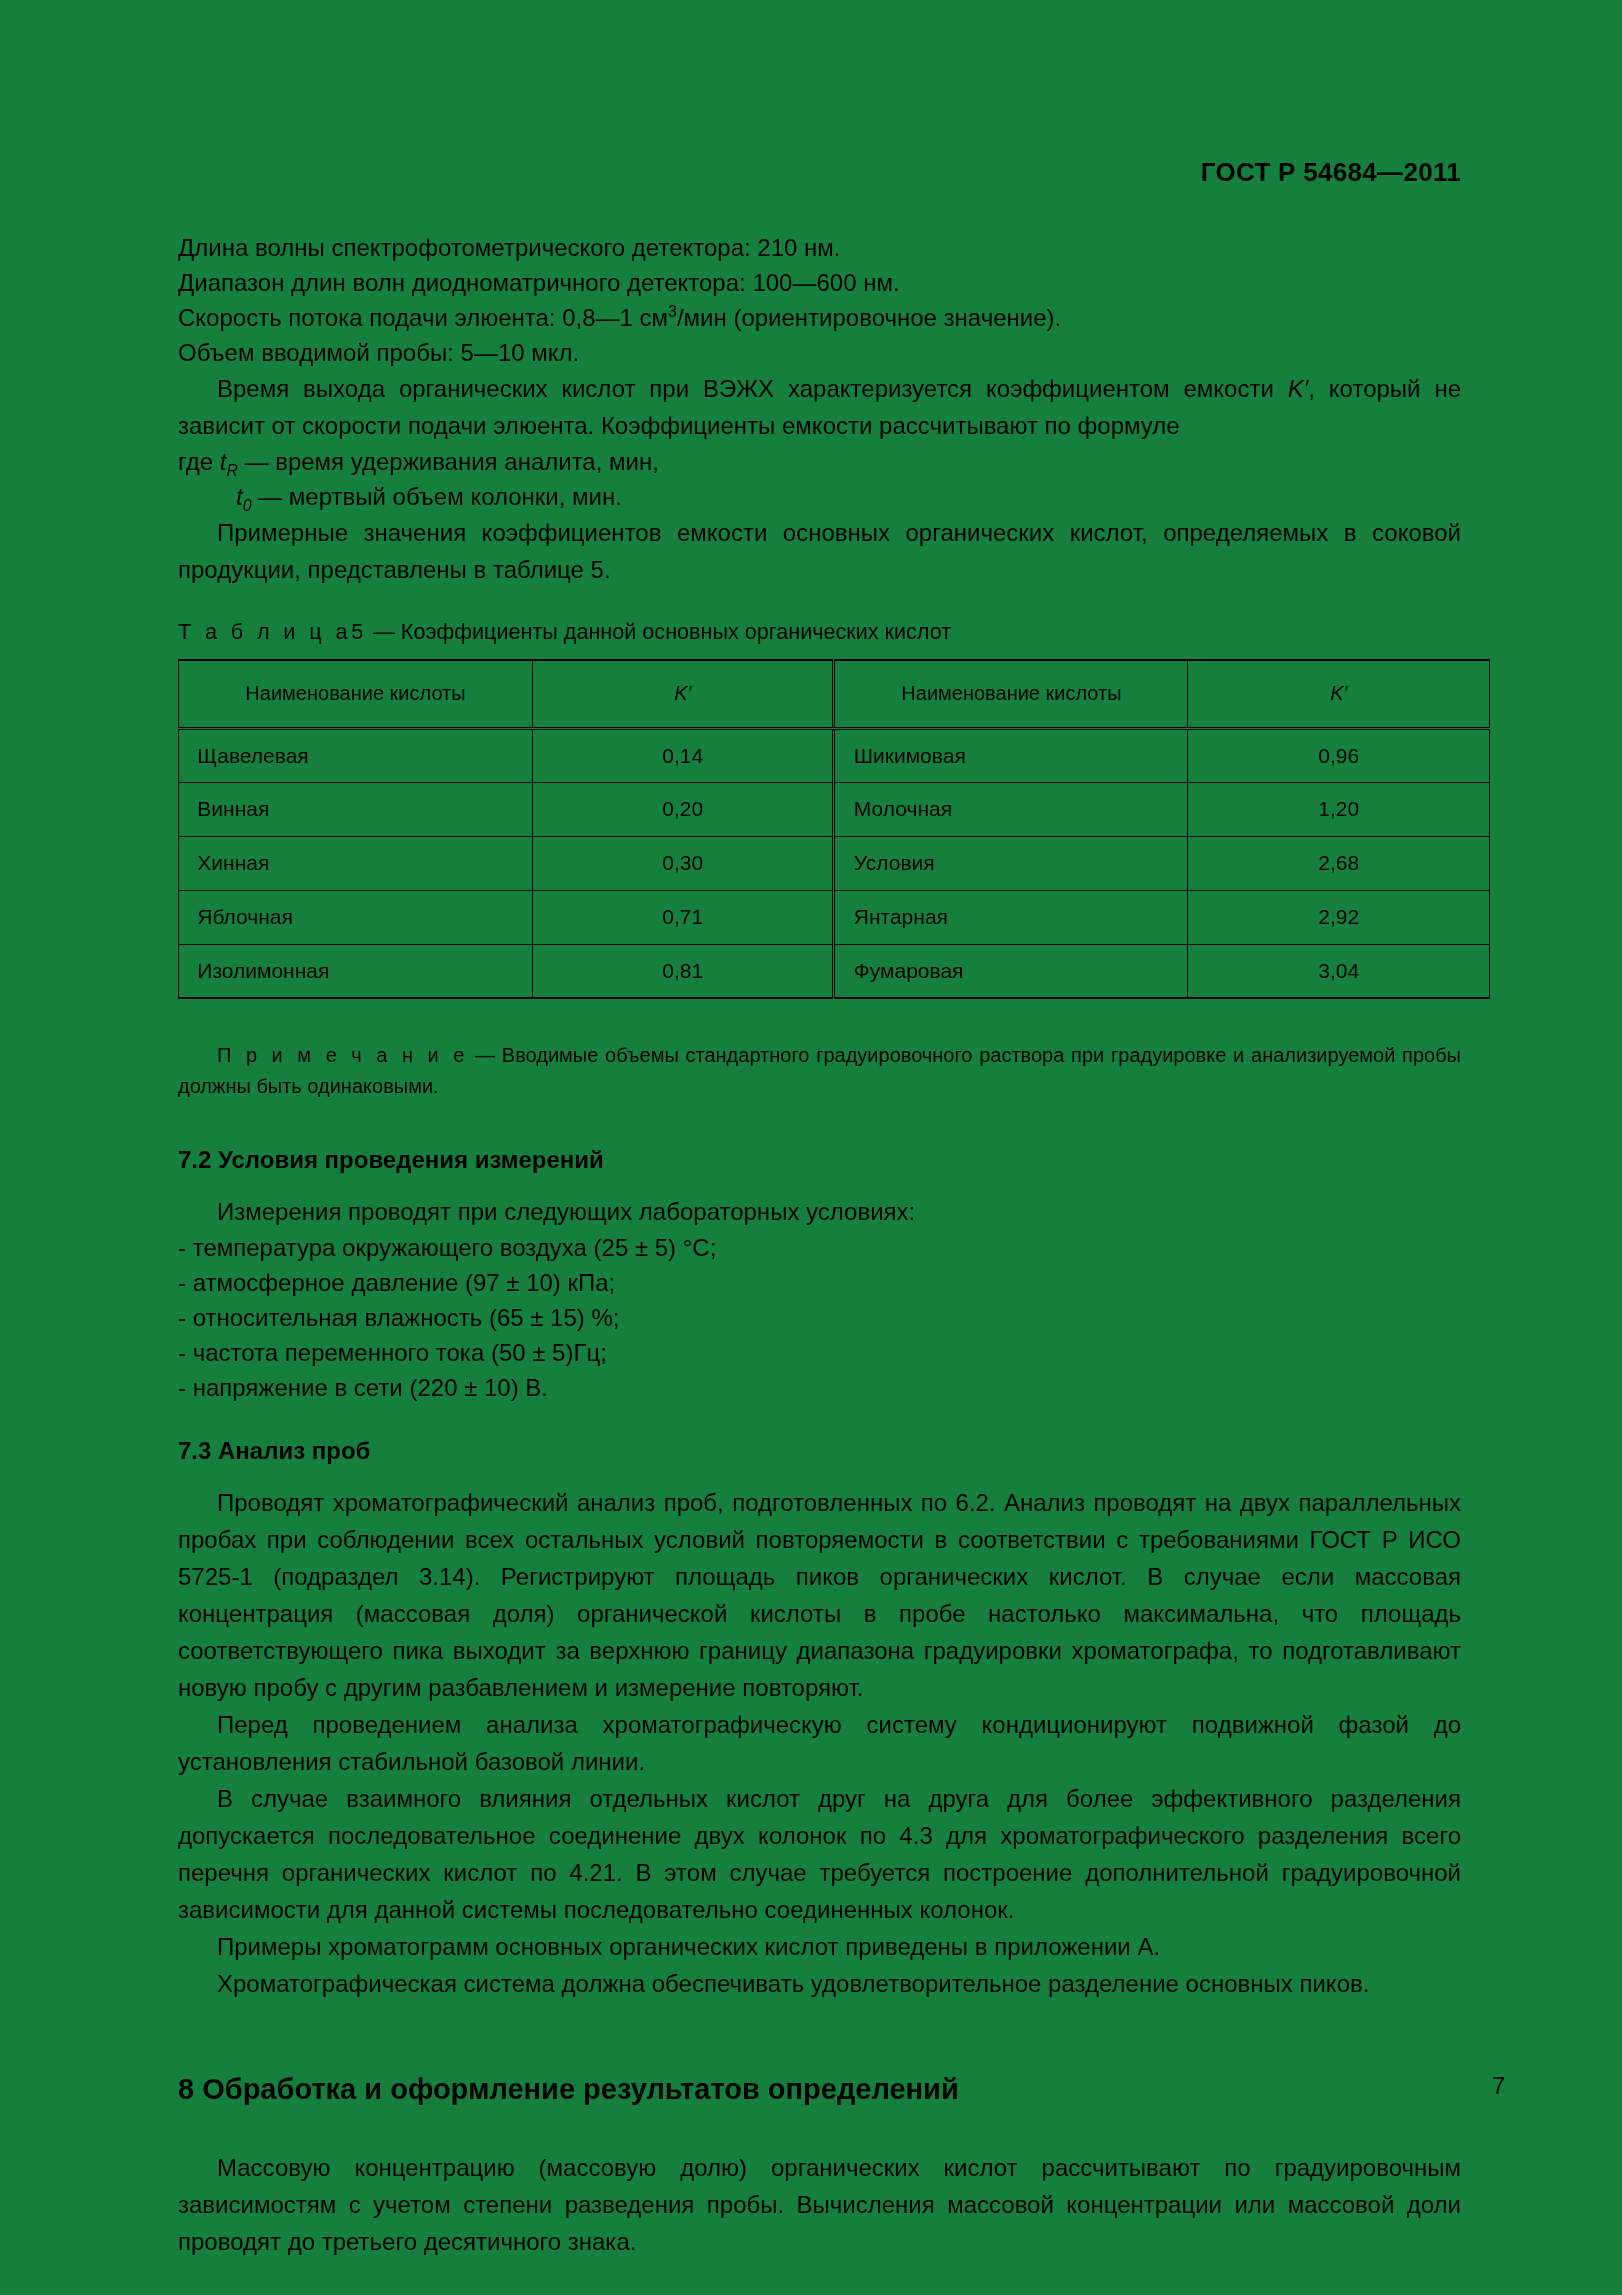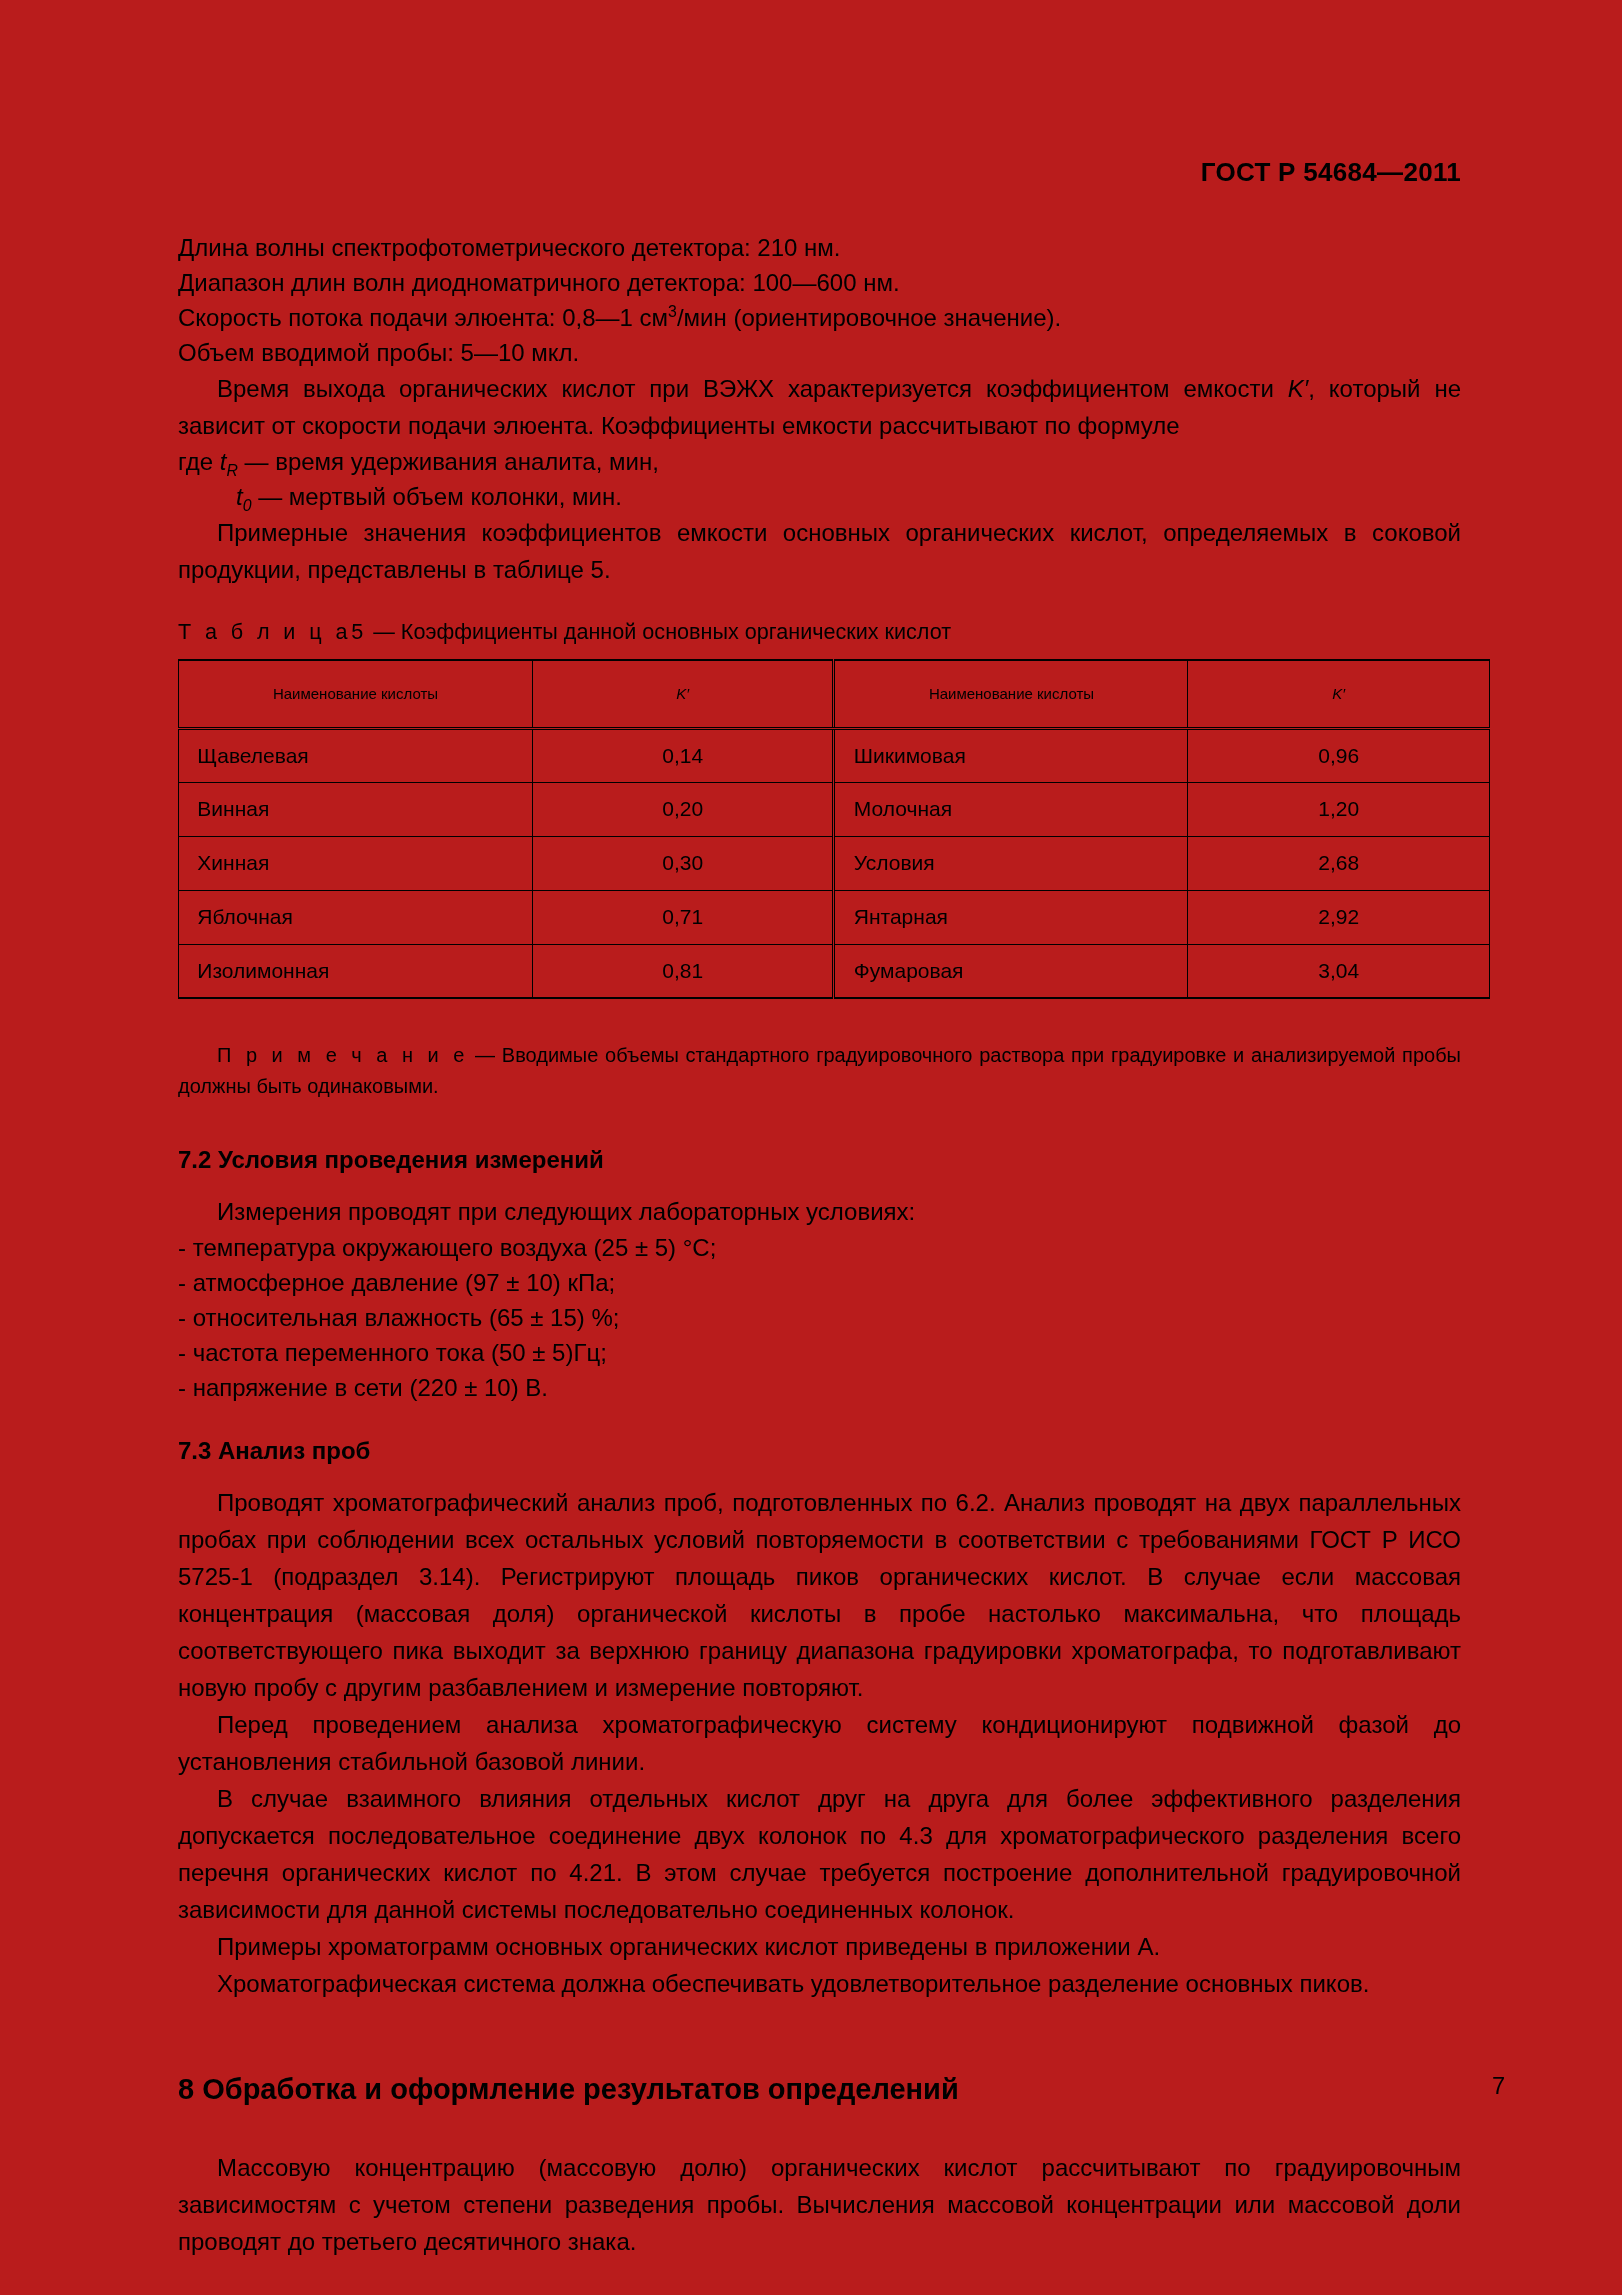--- a/index.html
+++ b/index.html
@@ -8,21 +8,21 @@
     background: #ffffff;
   }
   body {
     font-family: "Liberation Sans", sans-serif;
     color: #000000;
   }
   .page {
     position: relative;
     width: 1623px;
     height: 2295px;
-    background: #b91c1c;
+    background: #15803d;
     box-sizing: border-box;
     padding: 0;
     overflow: hidden;
   }
   .content {
     position: absolute;
     left: 178px;
     top: 0;
     width: 1283px;
   }
@@ -86,21 +86,21 @@
   table.coef td, table.coef th {
     border: 1.3px solid #000;
     font-weight: normal;
     font-size: 21px;
     height: 54px;
     padding: 0 0 0 18.3px;
     box-sizing: border-box;
     text-align: left;
     vertical-align: middle;
   }
-  table.coef th { font-size: 15px; text-align: center; padding: 12px; height: 68px; }
+  table.coef th { font-size: 20px; text-align: center; padding: 12px; height: 68px; }
   table.coef th.name-h { text-align: center; }
   table.coef td.num { text-align: center; padding: 0; }
   table.coef thead tr th { border-bottom: 3.3px double #000; }
   table.coef .divider { border-left: 3.3px double #000; }
   table.coef tbody tr:last-child td { border-bottom: 2.6px solid #000; }
   table.coef thead tr th { border-top: 2.6px solid #000; }
   table.coef tbody tr td:first-child { border-left: 1.3px solid #000; }
   table.coef tbody tr td:last-child { border-right: 1.3px solid #000; }
 
   .note {

